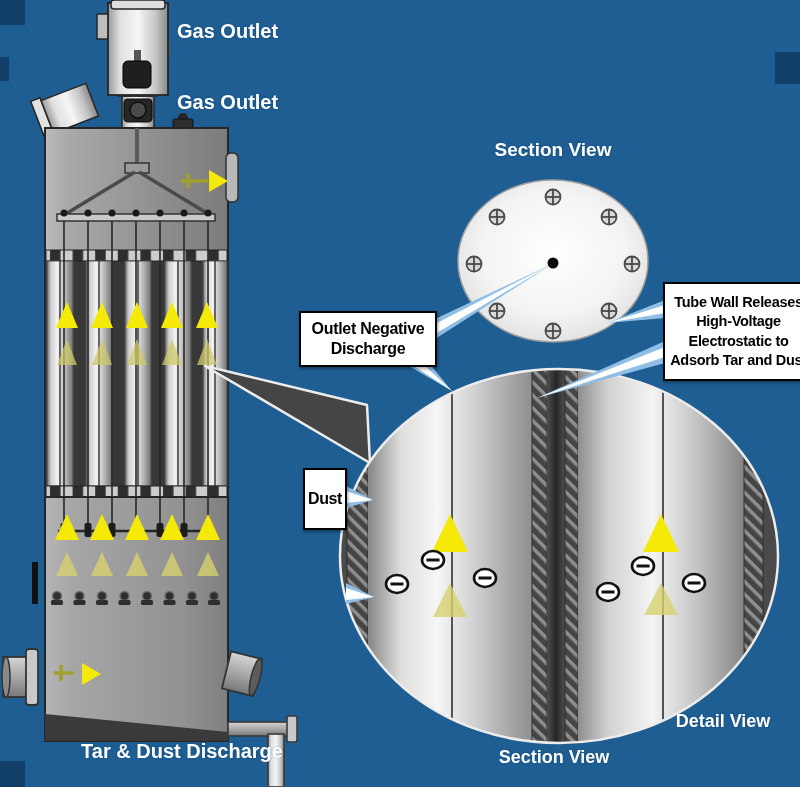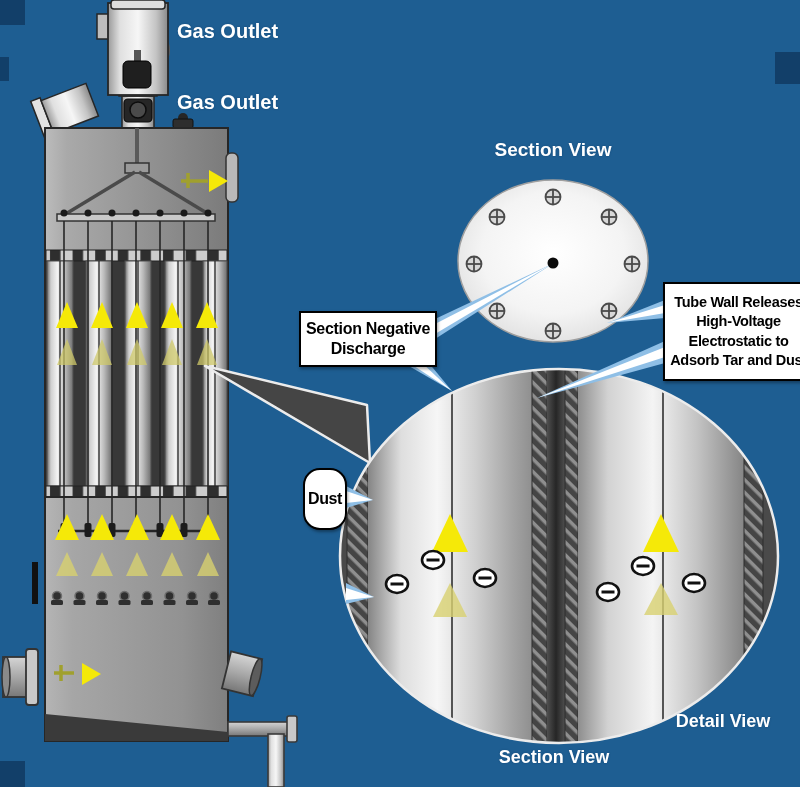--- a/index.html
+++ b/index.html
@@ -418,31 +418,32 @@
       <polygon points="346,588 374,597 346,600" fill="#ffffff"></polygon>
       <circle cx="553" cy="263" r="5.5" fill="#0a0a0a"></circle>
     </g>
   </svg>
 
   <div class="abs wlabel" style="left:177px;top:20px;font-size:20px;">Gas Outlet</div>
   <div class="abs wlabel" style="left:177px;top:91px;font-size:20px;">Gas Outlet</div>
   <div class="abs wlabel" style="left:453px;top:139px;width:200px;text-align:center;font-size:19px;">Section View</div>
   <div class="abs wlabel" style="left:643px;top:711px;width:160px;text-align:center;font-size:18px;">Detail View</div>
   <div class="abs wlabel" style="left:454px;top:747px;width:200px;text-align:center;font-size:18px;">Section View</div>
+  <div class="abs wlabel" style="left:62px;top:740px;width:240px;text-align:center;font-size:20px;font-weight:700;">Tar &amp; Dust Discharge</div>
 
   <div class="callout" style="left:299px;top:311px;width:134px;height:52px;font-size:16px;line-height:1.25;letter-spacing:-0.3px;">
-    <span>Section Negative</span>
+    <span>Outlet Negative</span>
     <span>Discharge</span>
   </div>
 
   <div class="callout" style="left:663px;top:282px;width:147px;height:95px;font-size:14.5px;line-height:1.33;letter-spacing:-0.3px;">
     <span>Tube Wall Releases</span>
     <span>High-Voltage</span>
     <span>Electrostatic to</span>
     <span>Adsorb Tar and Dust</span>
   </div>
 
-  <div class="callout" style="left:303px;top:468px;width:40px;height:58px;font-size:16px;letter-spacing:-0.4px;border-radius:17px;">
+  <div class="callout" style="left:303px;top:468px;width:40px;height:58px;font-size:16px;letter-spacing:-0.4px;">
     <span>Dust</span>
   </div>
 
 
 </div>
 
 </body></html>

